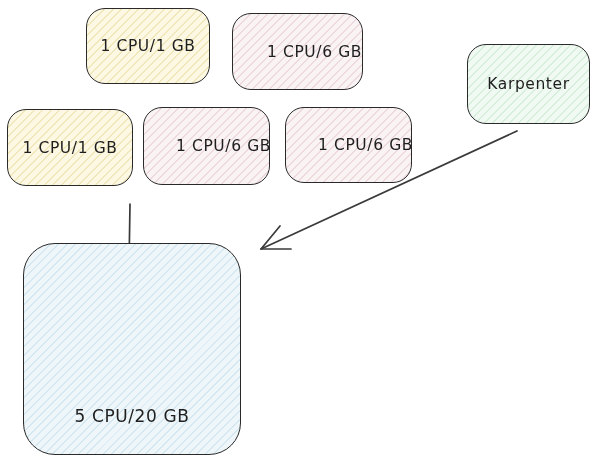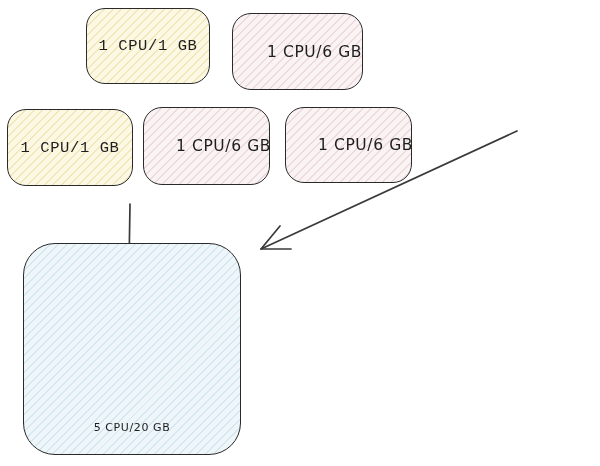--- a/index.html
+++ b/index.html
@@ -20,21 +20,20 @@
     align-items:center;
     justify-content:center;
     font-size:15.5px;
     letter-spacing:0.6px;
     white-space:nowrap;
   }
   
   .fill-yellow{
     background:repeating-linear-gradient(135deg,
       #f0e7ba 0px,#f0e7ba 1.4px,#fcf8e3 1.4px,#fcf8e3 6px);
-    font-family:Liberation Mono, monospace;
   }
   .fill-pink{
     background:repeating-linear-gradient(135deg,
       #eedade 0px,#eedade 1.4px,#faf3f4 1.4px,#faf3f4 6px);
     padding-left:34px;
   }
   .fill-green{
     background:repeating-linear-gradient(135deg,
       #d8eedd 0px,#d8eedd 1.4px,#f0faf2 1.4px,#f0faf2 6px);
   }
@@ -46,22 +45,22 @@
   .box-pod-top-2   {left:232px; top:13px;  width:131px; height:77px;}
   .box-karpenter   {left:467px; top:44px;  width:123px; height:80px;}
   .box-pod-mid-1   {left:7px;   top:109px; width:126px; height:77px;}
   .box-pod-mid-2   {left:143px; top:107px; width:127px; height:78px;}
   .box-pod-mid-3   {left:285px; top:107px; width:127px; height:76px;}
   .box-node{
     left:23px; top:243px; width:218px; height:212px;
     border-radius:32px;
     align-items:flex-end;
     justify-content:center;
-    font-size:11px;
-    padding-bottom:20px;
+    font-size:17px;
+    padding-bottom:28px;
   }
   .arrows{
     position:absolute;left:0;top:0;width:600px;height:466px;
     pointer-events:none;
   }
   .arrows line, .arrows polyline{
     stroke:#3a3a3a;
     stroke-width:1.7;
     fill:none;
     stroke-linecap:round;
@@ -85,20 +84,23 @@
   </svg>
 
   <div class="box fill-yellow box-pod-top-1">
     <span>1 CPU/1 GB</span>
   </div>
 
   <div class="box fill-pink box-pod-top-2">
     <span>1 CPU/6 GB</span>
   </div>
 
+  <div class="box fill-green box-karpenter">
+    <span>Karpenter</span>
+  </div>
 
   <div class="box fill-yellow box-pod-mid-1">
     <span>1 CPU/1 GB</span>
   </div>
 
   <div class="box fill-pink box-pod-mid-2">
     <span>1 CPU/6 GB</span>
   </div>
 
   <div class="box fill-pink box-pod-mid-3">

